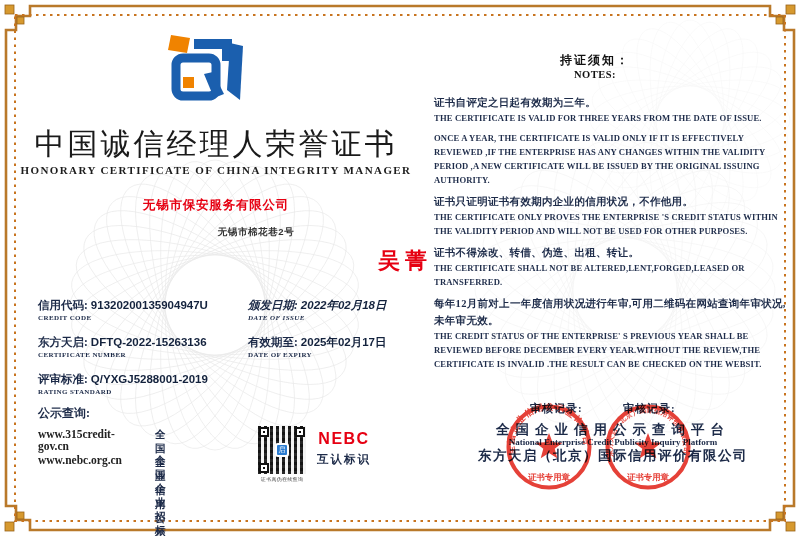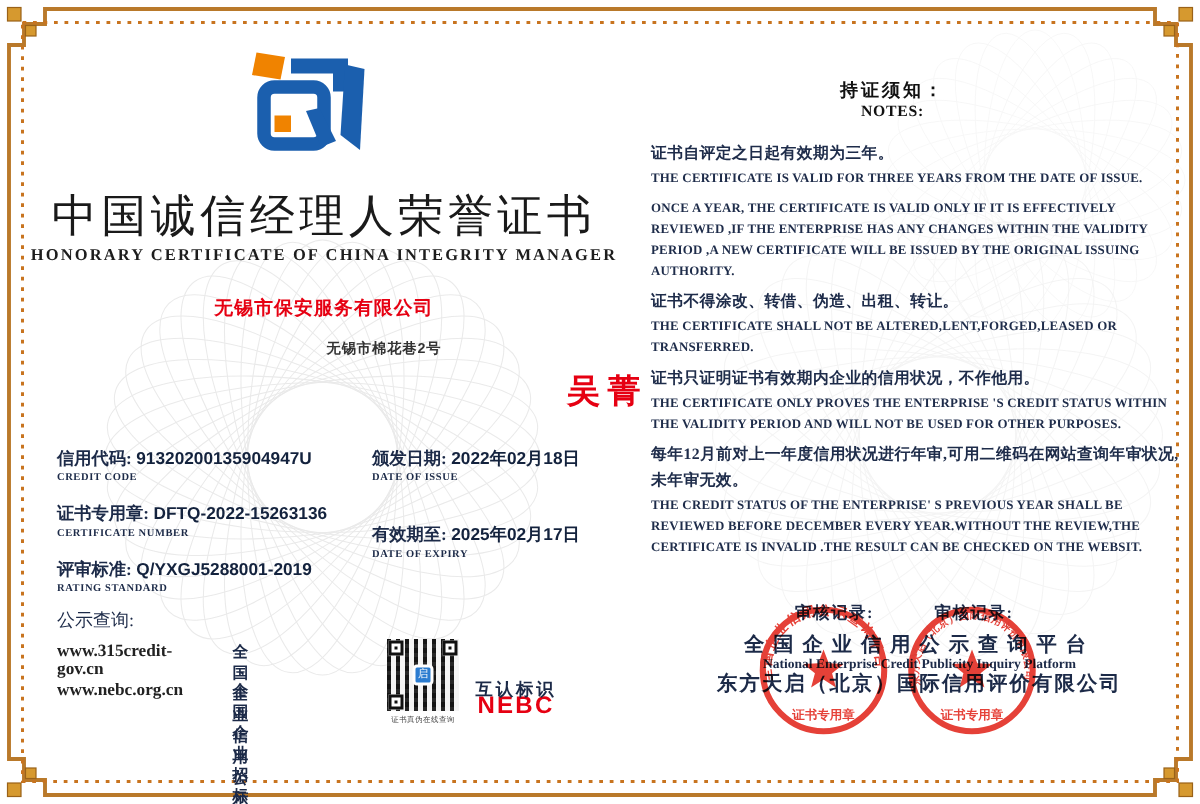--- a/index.html
+++ b/index.html
@@ -22,44 +22,44 @@
   .address{left:0;top:226px;width:432px;text-align:center;
     font-family:"Liberation Sans",sans-serif;font-weight:700;font-size:9.5px;
     letter-spacing:.6px;color:#333;padding-left:40px;}
   .holder{left:0;top:246px;width:432px;text-align:right;
     font-family:"Liberation Sans",sans-serif;font-weight:700;font-size:22px;
     letter-spacing:5px;color:#e60012;}
   .field{width:210px;}
   .field .row1{font-size:11.5px;font-weight:700;color:#1c2a48;white-space:nowrap;}
   .field .row1 .val{font-family:"Liberation Sans",sans-serif;color:#13223d;margin-left:3px;margin-top:17px;}
   .field .en{font-size:7px;font-weight:700;letter-spacing:.4px;color:#1c2a48;margin-top:1px;}
-  .f1{left:38px;top:298px;} .f2{left:248px;top:298px;}
-  .f3{left:38px;top:335px;} .f4{left:248px;top:349px;}
+  .f1{left:38px;top:298px;} .f2{left:248px;top:298px;font-style:italic;}
+  .f3{left:38px;top:335px;} .f4{left:248px;top:335px;}
   .f5{left:38px;top:372px;}
-  .query-label{left:38px;top:405px;font-size:12px;font-weight:400;color:#1c2a48;}
+  .query-label{left:38px;top:405px;font-size:12px;font-weight:700;color:#1c2a48;}
   .linkrow{height:16px;}
   .lr1{top:428px;} .lr2{top:454px;}
   .linkrow .url{position:absolute;left:38px;font-size:11.5px;font-weight:700;color:#222;}
   .linkrow .lname{position:absolute;left:155px;font-size:10.5px;font-weight:700;color:#1c2a48;}
   
   .qr{left:258px;top:426px;width:48px;height:48px;
     background-image:
       repeating-linear-gradient(0deg,#141414 0 3px,transparent 3px 6px),
       repeating-linear-gradient(90deg,#141414 0 3px,#f3f3f3 3px 6px);
     background-blend-mode:screen;}
   .qr .finder{position:absolute;width:10px;height:10px;border:2px solid #111;background:#fff;box-sizing:border-box;}
   .qr .finder::after{content:"";position:absolute;left:2px;top:2px;width:2px;height:2px;background:#111;}
   .qr .ftl{left:1px;top:1px;} .qr .ftr{right:1px;top:1px;} .qr .fbl{left:1px;bottom:1px;}
   .qr-center{position:absolute;left:17px;top:17px;width:14px;height:14px;background:#2b7cd0;
     border:2px solid #fff;border-radius:3px;box-sizing:border-box;color:#fff;
     font-size:7px;line-height:10px;text-align:center;font-family:"Liberation Sans",sans-serif;}
   .qr-caption{left:254px;top:476px;width:56px;text-align:center;font-size:5px;color:#444;letter-spacing:.3px;}
   .nebc{left:312px;top:430px;width:64px;text-align:center;
     font-family:"Liberation Sans",sans-serif;font-weight:800;font-size:16px;
-    letter-spacing:1.5px;color:#e60012;margin-top:32px;}
+    letter-spacing:1.5px;color:#e60012;}
   .nebc-sub{left:312px;top:452px;width:64px;text-align:center;
     font-weight:700;font-size:11.5px;letter-spacing:2px;color:#1c2a48;}
   
   .notes-head-zh{left:432px;top:52px;width:326px;text-align:center;
     font-size:12px;font-weight:700;letter-spacing:2px;color:#111;}
   .notes-head-en{left:432px;top:69px;width:326px;text-align:center;
     font-size:10.5px;font-weight:700;letter-spacing:.5px;color:#111;}
   .notes-body{left:434px;top:94px;width:356px;}
   .note{margin-bottom:6px;}
   .note .zh{margin:0;font-size:10.5px;font-weight:600;line-height:17px;
@@ -175,21 +175,21 @@
 
   <div class="abs field f1 layer1">
     <div class="row1"><span>信用代码:</span><span class="val">91320200135904947U</span></div>
     <div class="en">CREDIT CODE</div>
   </div>
   <div class="abs field f2 layer1">
     <div class="row1"><span>颁发日期:</span><span class="val">2022年02月18日</span></div>
     <div class="en">DATE OF ISSUE</div>
   </div>
   <div class="abs field f3 layer1">
-    <div class="row1"><span>证书专用章:</span><span class="val">DFTQ-2022-15263136</span></div>
+    <div class="row1"><span>东方天启:</span><span class="val">DFTQ-2022-15263136</span></div>
     <div class="en">CERTIFICATE NUMBER</div>
   </div>
   <div class="abs field f4 layer1">
     <div class="row1"><span>有效期至:</span><span class="val">2025年02月17日</span></div>
     <div class="en">DATE OF EXPIRY</div>
   </div>
   <div class="abs field f5 layer1">
     <div class="row1"><span>评审标准:</span><span class="val">Q/YXGJ5288001-2019</span></div>
     <div class="en">RATING STANDARD</div>
   </div>
@@ -221,26 +221,26 @@
 
   <div class="abs notes-body layer1">
     <div class="note">
       <p class="zh">证书自评定之日起有效期为三年。</p>
       <p class="en">THE CERTIFICATE IS VALID FOR THREE YEARS FROM THE DATE OF ISSUE.</p>
     </div>
     <div class="note">
       <p class="en">ONCE A YEAR, THE CERTIFICATE IS VALID ONLY IF IT IS EFFECTIVELY REVIEWED ,IF THE ENTERPRISE HAS ANY CHANGES WITHIN THE VALIDITY PERIOD ,A NEW CERTIFICATE WILL BE ISSUED BY THE ORIGINAL ISSUING AUTHORITY.</p>
     </div>
     <div class="note">
+      <p class="zh">证书只证明证书有效期内企业的信用状况，不作他用。</p>
+      <p class="en">THE CERTIFICATE ONLY PROVES THE ENTERPRISE 'S CREDIT STATUS WITHIN THE VALIDITY PERIOD  AND WILL NOT BE USED FOR OTHER PURPOSES.</p>
+    </div>
+    <div class="note">
       <p class="zh">证书不得涂改、转借、伪造、出租、转让。</p>
       <p class="en">THE CERTIFICATE SHALL NOT BE ALTERED,LENT,FORGED,LEASED OR TRANSFERRED.</p>
-    </div>
-    <div class="note">
-      <p class="zh">证书只证明证书有效期内企业的信用状况，不作他用。</p>
-      <p class="en">THE CERTIFICATE ONLY PROVES THE ENTERPRISE 'S CREDIT STATUS WITHIN THE VALIDITY PERIOD  AND WILL NOT BE USED FOR OTHER PURPOSES.</p>
     </div>
     <div class="note">
       <p class="zh">每年12月前对上一年度信用状况进行年审,可用二维码在网站查询年审状况,未年审无效。</p>
       <p class="en">THE CREDIT STATUS OF THE ENTERPRISE' S PREVIOUS YEAR SHALL BE REVIEWED BEFORE DECEMBER EVERY YEAR.WITHOUT THE REVIEW,THE CERTIFICATE IS INVALID .THE RESULT CAN BE CHECKED ON THE WEBSIT.</p>
     </div>
   </div>
 
   <div class="abs audit audit1 layer1">审核记录:</div>
   <div class="abs audit audit2 layer1">审核记录:</div>
 

